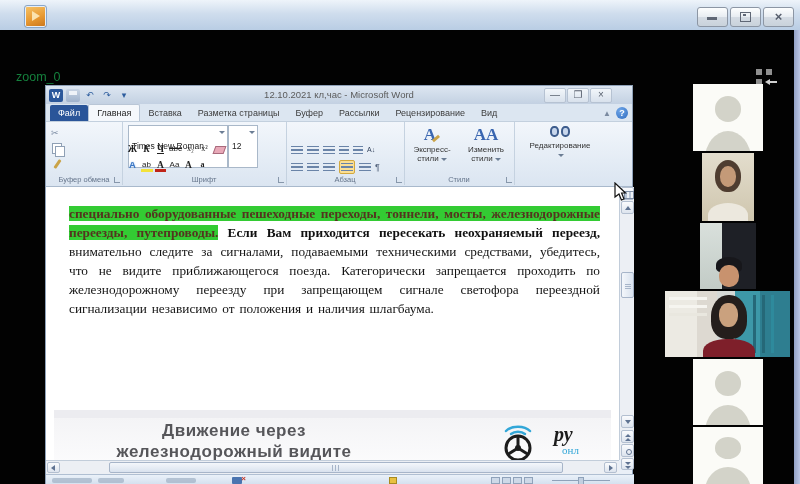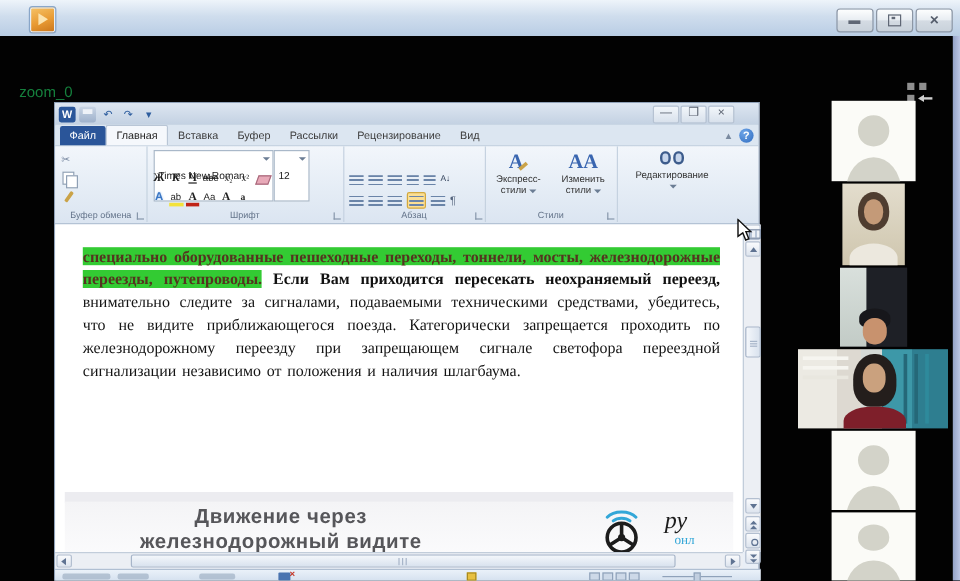--- a/index.html
+++ b/index.html
@@ -129,21 +129,21 @@
   #doc-text .hl{background:#33cb33;color:#54341f;font-weight:bold;}
   #doc-text b{color:#111;margin-top:42px;}
   
   #fig-topband{position:absolute;left:8px;top:223px;width:557px;height:9px;background:#ececf0;}
   #figure{position:absolute;left:8px;top:231px;width:557px;height:143px;
     background:linear-gradient(180deg,#f4f4f6,#fdfdfe 40%);overflow:hidden;}
   #fig-title{position:absolute;left:30px;top:2px;width:300px;text-align:center;color:#56565a;
     font-weight:bold;font-size:17px;line-height:21px;letter-spacing:.5px;}
   #logo{position:absolute;left:438px;top:3px;width:115px;height:42px;}
   #logo .ru{position:absolute;left:62px;top:2px;font-family:"Liberation Serif",serif;font-style:italic;
-    font-weight:normal;font-size:20px;color:#1c1c1c;}
+    font-weight:bold;font-size:20px;color:#1c1c1c;}
   #logo .onl{position:absolute;left:70px;top:23px;font-family:"Liberation Serif",serif;
     font-size:11px;color:#33a7d8;}
   
   #vscroll{position:absolute;left:573px;top:101px;width:15px;height:273px;background:#eceff4;border-left:1px solid #c2cdda;box-sizing:border-box;}
   .sbtn{position:absolute;left:1px;width:13px;height:13px;background:linear-gradient(180deg,#fafbfd,#dde4ee);
     border:1px solid #b3bfd0;border-radius:2px;box-sizing:border-box;}
   .tri{position:absolute;left:3px;width:0;height:0;}
   .tri.up{top:4px;border-bottom:4px solid #5f7392;border-left:3.5px solid transparent;border-right:3.5px solid transparent;}
   .tri.down{top:4px;border-top:4px solid #5f7392;border-left:3.5px solid transparent;border-right:3.5px solid transparent;}
   #ruler-btn{top:0;}
@@ -243,29 +243,31 @@
 
   <div id="word">
     <div id="w-title">
       <div id="qat">
         <div class="qicon" id="q-w">W</div>
         <div class="qicon" id="q-save"></div>
         <div class="qicon">↶</div>
         <div class="qicon">↷</div>
         <div class="qicon">▾</div>
       </div>
+      <div class="ttl">12.10.2021 кл,час - Microsoft Word</div>
       <div class="wctl" id="wc-min">—</div>
       <div class="wctl" id="wc-max">❐</div>
       <div class="wctl" id="wc-close">×</div>
     </div>
 
     <div id="tabs">
       <div class="tab file">Файл</div>
       <div class="tab active">Главная</div>
       <div class="tab">Вставка</div>
+      <div class="tab">Разметка страницы</div>
       <div class="tab">Буфер</div>
       <div class="tab">Рассылки</div>
       <div class="tab">Рецензирование</div>
       <div class="tab">Вид</div>
       <div id="tab-extra">
         <span id="collapse-caret">▲</span>
         <span id="help-btn">?</span>
       </div>
     </div>
 

